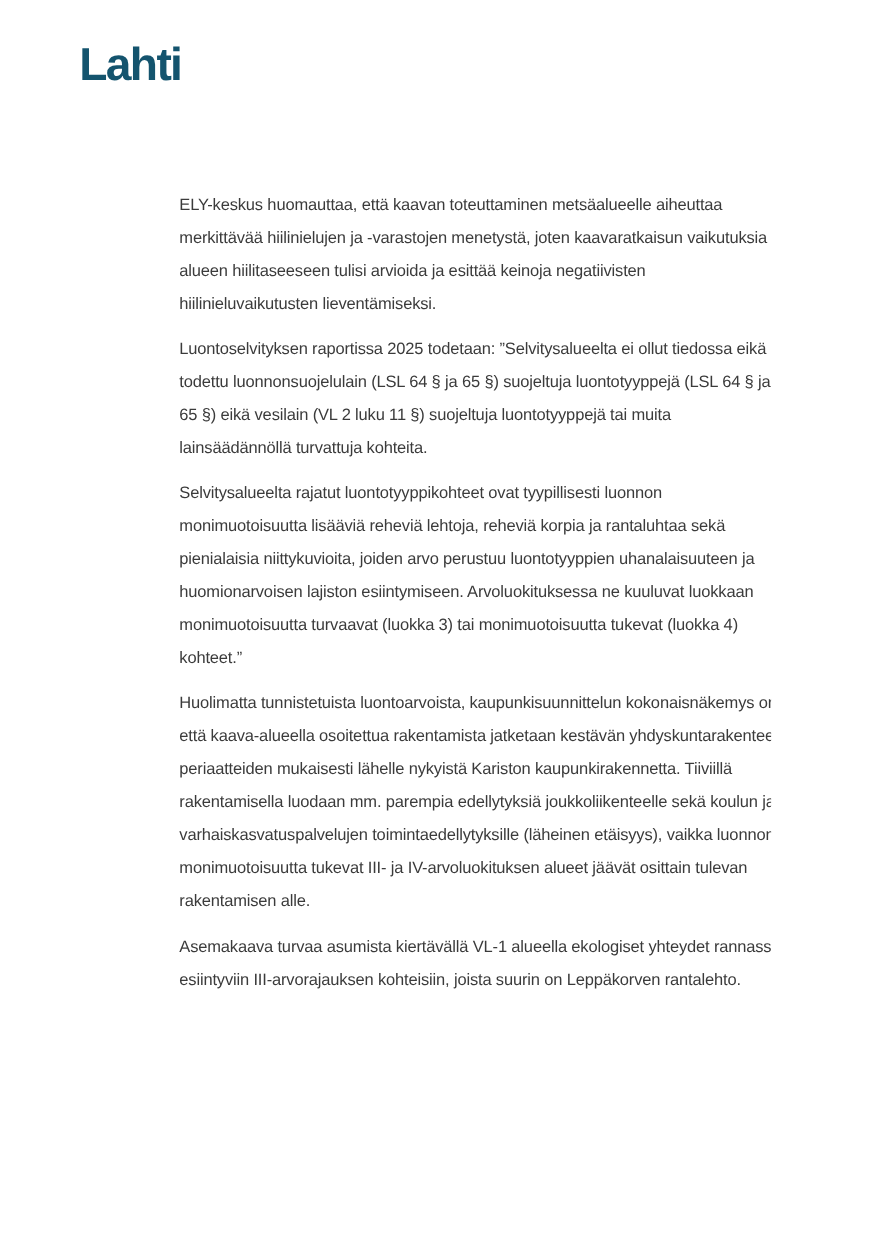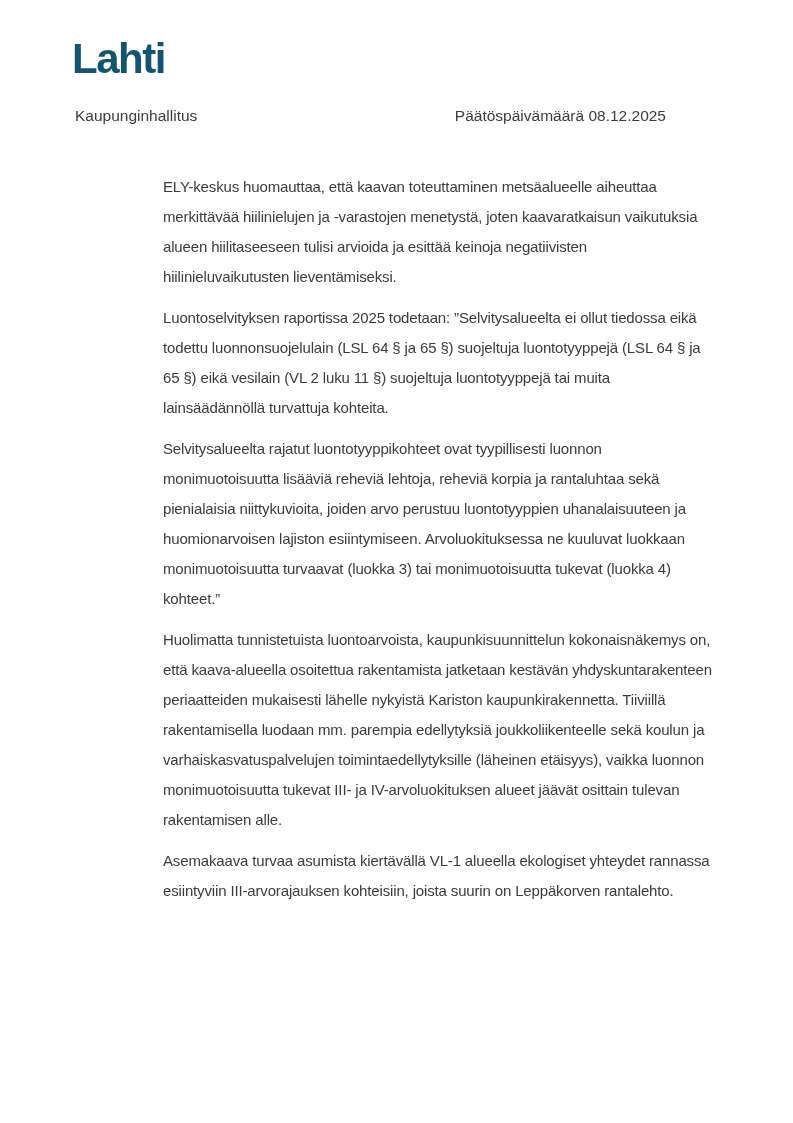--- a/index.html
+++ b/index.html
@@ -4,21 +4,20 @@
 <style>
   html, body { margin: 0; padding: 0; background: #ffffff; }
   .page {
     position: relative;
     width: 701px;
     height: 1123px;
     background: #ffffff;
     font-family: "Liberation Sans", sans-serif;
     color: #3b3b3b;
     overflow: hidden;
-    padding-left: 47px;
   }
   .logo {
     position: absolute;
     left: 72px;
     top: 38px;
     font-size: 42px;
     line-height: 1;
     font-weight: bold;
     letter-spacing: -1.5px;
     color: #14546e;
@@ -50,24 +49,20 @@
     text-align: left;
   }
 </style>
 </head>
 <body>
 
 <div class="page">
 
   <div class="logo">Lahti</div>
 
-  <div class="header-row">
-    <span>Kaupunginhallitus</span>
-    <span>Päätöspäivämäärä 08.12.2025</span>
-  </div>
 
   <div class="content">
     <p>ELY-keskus huomauttaa, että kaavan toteuttaminen metsäalueelle aiheuttaa merkittävää hiilinielujen ja -varastojen menetystä, joten kaavaratkaisun vaikutuksia alueen hiilitaseeseen tulisi arvioida ja esittää keinoja negatiivisten hiilinieluvaikutusten lieventämiseksi.</p>
     <p>Luontoselvityksen raportissa 2025 todetaan: ”Selvitysalueelta ei ollut tiedossa eikä todettu luonnonsuojelulain (LSL 64 § ja 65 §) suojeltuja luontotyyppejä (LSL 64 § ja 65 §) eikä vesilain (VL 2 luku 11 §) suojeltuja luontotyyppejä tai muita lainsäädännöllä turvattuja kohteita.</p>
     <p>Selvitysalueelta rajatut luontotyyppikohteet ovat tyypillisesti luonnon monimuotoisuutta lisääviä reheviä lehtoja, reheviä korpia ja rantaluhtaa sekä pienialaisia niittykuvioita, joiden arvo perustuu luontotyyppien uhanalaisuuteen ja huomionarvoisen lajiston esiintymiseen. Arvoluokituksessa ne kuuluvat luokkaan monimuotoisuutta turvaavat (luokka 3) tai monimuotoisuutta tukevat (luokka 4) kohteet.”</p>
     <p>Huolimatta tunnistetuista luontoarvoista, kaupunkisuunnittelun kokonaisnäkemys on, että kaava-alueella osoitettua rakentamista jatketaan kestävän yhdyskuntarakenteen periaatteiden mukaisesti lähelle nykyistä Kariston kaupunkirakennetta. Tiiviillä rakentamisella luodaan mm. parempia edellytyksiä joukkoliikenteelle sekä koulun ja varhaiskasvatuspalvelujen toimintaedellytyksille (läheinen etäisyys), vaikka luonnon monimuotoisuutta tukevat III- ja IV-arvoluokituksen alueet jäävät osittain tulevan rakentamisen alle.</p>
     <p>Asemakaava turvaa asumista kiertävällä VL-1 alueella ekologiset yhteydet rannassa esiintyviin III-arvorajauksen kohteisiin, joista suurin on Leppäkorven rantalehto.</p>
   </div>
 
 </div>

